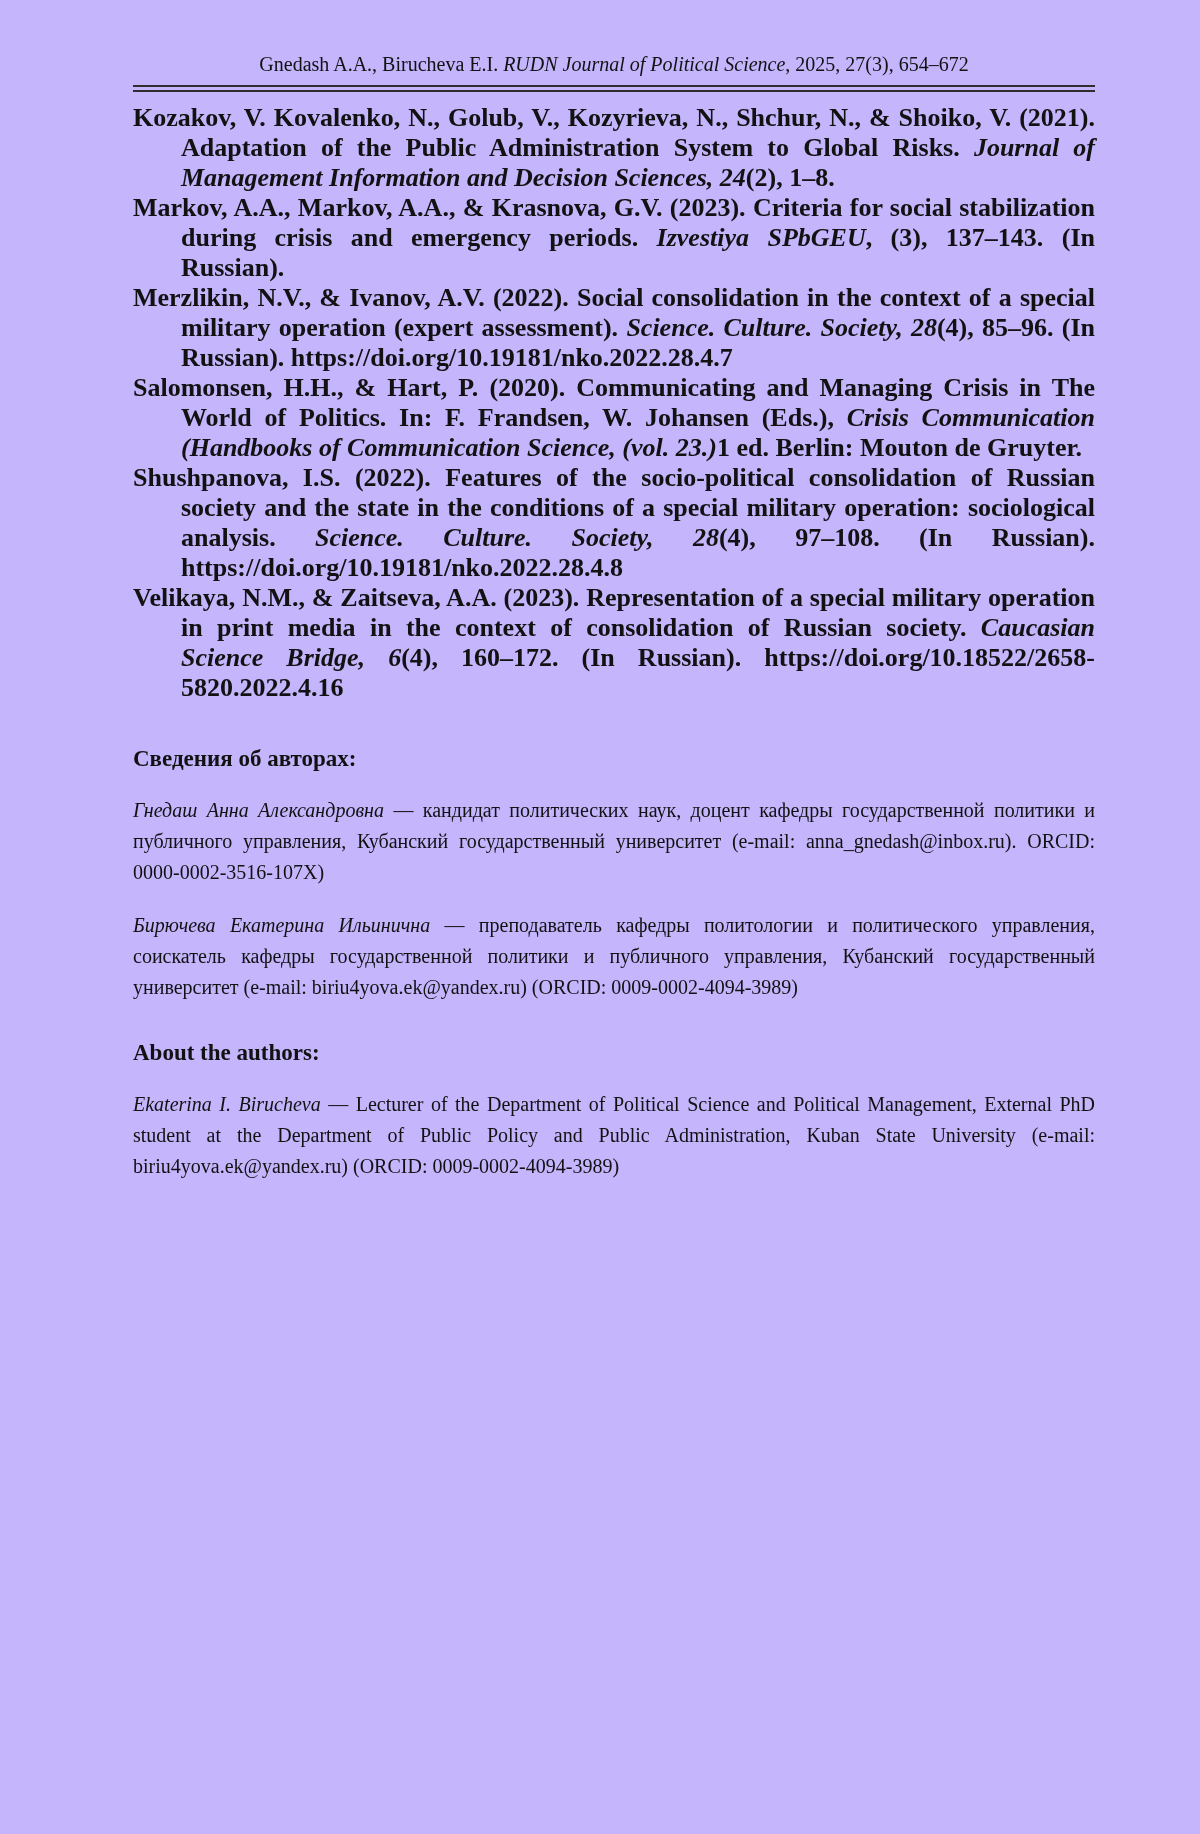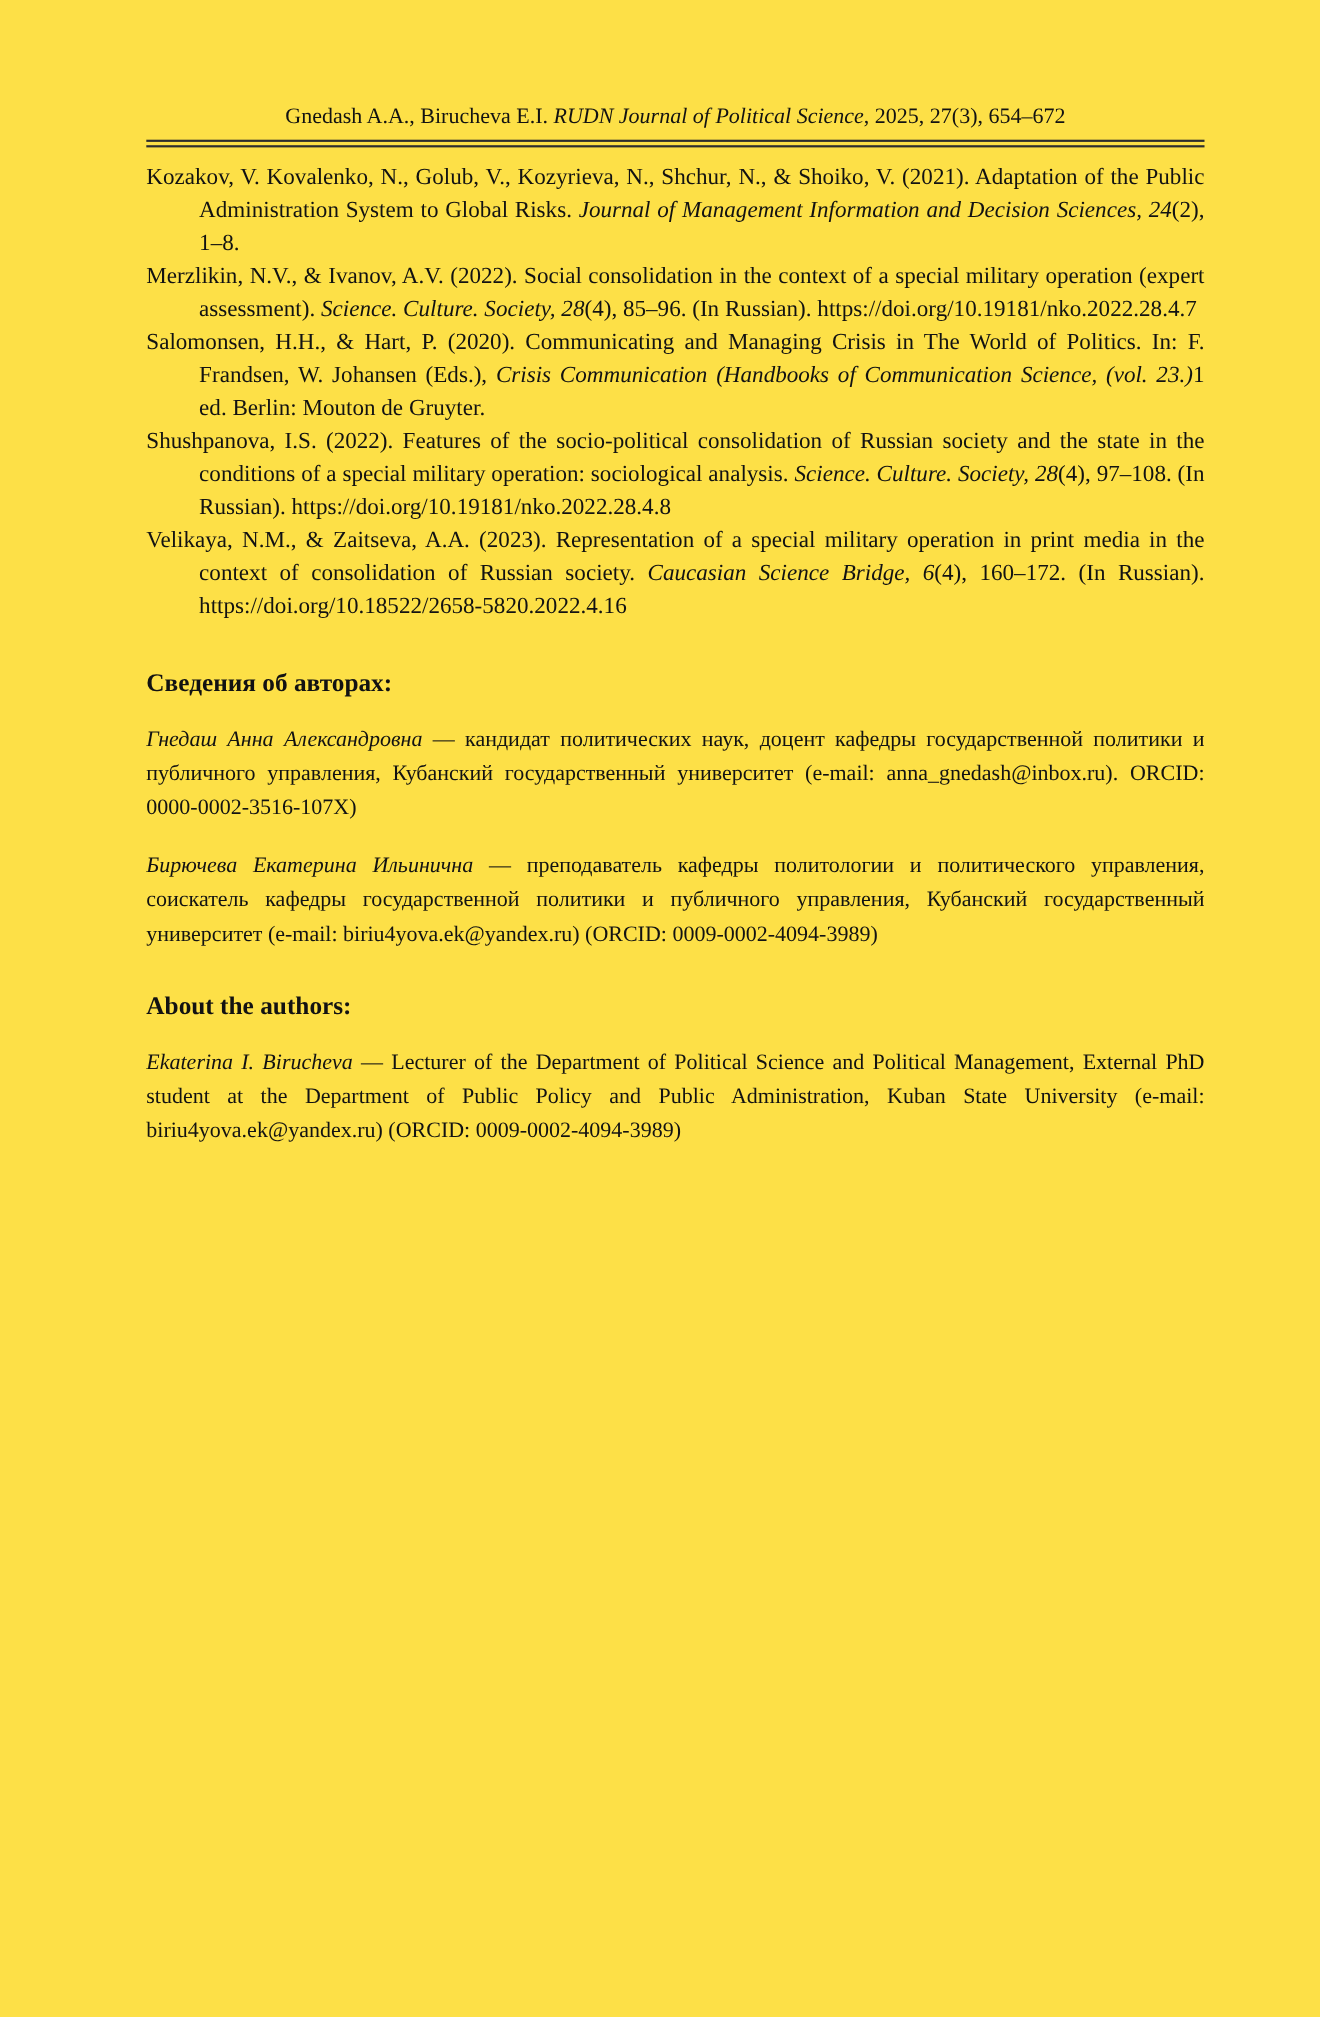--- a/index.html
+++ b/index.html
@@ -5,43 +5,44 @@
   html, body {
     margin: 0;
     padding: 0;
     background: #ffffff;
   }
   .page {
     position: relative;
     width: 1200px;
     height: 1834px;
     box-sizing: border-box;
-    padding: 94px 105px 0 133px;
-    background: #fde047;
+    padding: 52px 105px 0 133px;
+    background: #c4b5fd;
     font-family: "Liberation Serif", "DejaVu Serif", serif;
     color: #121212;
     overflow: hidden;
   }
   .running-header {
     text-align: center;
     font-size: 20px;
     line-height: 24px;
     white-space: nowrap;
   }
   .header-rule {
     margin-top: 9px;
     height: 3px;
     border-top: 2px solid #2e2e2e;
     border-bottom: 2px solid #2e2e2e;
   }
   .refs {
     margin-top: 11px;
-    font-size: 21px;
+    font-size: 26px;
     line-height: 30px;
     text-align: justify;
+    font-weight: bold;
   }
   .refs p.ref {
     margin: 0;
     padding-left: 48px;
     text-indent: -48px;
   }
   .section-heading {
     font-size: 23px;
     font-weight: bold;
     line-height: 28px;
@@ -65,20 +66,21 @@
 <div class="page">
 
   <div class="running-header">
     <span>Gnedash A.A., Birucheva E.I. </span><em>RUDN Journal of Political Science</em><span>, 2025, 27(3), 654–672</span>
   </div>
 
   <div class="header-rule"></div>
 
   <div class="refs">
       <p class="ref"><span>Kozakov, V. Kovalenko, N., Golub, V., Kozyrieva, N., Shchur, N., &amp; Shoiko, V. (2021). Adaptation of the Public Administration System to Global Risks. </span><em>Journal of Management Information and Decision Sciences, 24</em><span>(2), 1–8.</span></p>
+      <p class="ref"><span>Markov, A.A., Markov, A.A., &amp; Krasnova, G.V. (2023). Criteria for social stabilization during crisis and emergency periods. </span><em>Izvestiya SPbGEU</em><span>, (3), 137–143. (In Russian).</span></p>
       <p class="ref"><span>Merzlikin, N.V., &amp; Ivanov, A.V. (2022). Social consolidation in the context of a special military operation (expert assessment). </span><em>Science. Culture. Society, 28</em><span>(4), 85–96. (In Russian). https://doi.org/10.19181/nko.2022.28.4.7</span></p>
       <p class="ref"><span>Salomonsen, H.H., &amp; Hart, P. (2020). Communicating and Managing Crisis in The World of Politics. In: F. Frandsen, W. Johansen (Eds.), </span><em>Crisis Communication (Handbooks of Communication Science, (vol. 23.)</em><span>1 ed. Berlin: Mouton de Gruyter.</span></p>
       <p class="ref"><span>Shushpanova, I.S. (2022). Features of the socio-political consolidation of Russian society and the state in the conditions of a special military operation: sociological analysis. </span><em>Science. Culture. Society, 28</em><span>(4), 97–108. (In Russian). https://doi.org/10.19181/nko.2022.28.4.8</span></p>
       <p class="ref"><span>Velikaya, N.M., &amp; Zaitseva, A.A. (2023). Representation of a special military operation in print media in the context of consolidation of Russian society. </span><em>Caucasian Science Bridge, 6</em><span>(4), 160–172. (In Russian). https://doi.org/10.18522/2658-5820.2022.4.16</span></p>
     </div>
 
   <h2 class="section-heading heading-ru">Сведения об авторах:</h2>
 
   <div class="author-paras">
       <p class="author-para"><em>Гнедаш Анна Александровна</em><span> — кандидат политических наук, доцент кафедры государ­ственной политики и публичного управления, Кубанский государственный университет (e-mail: anna_gnedash@inbox.ru). ORCID: 0000-0002-3516-107X)</span></p>

